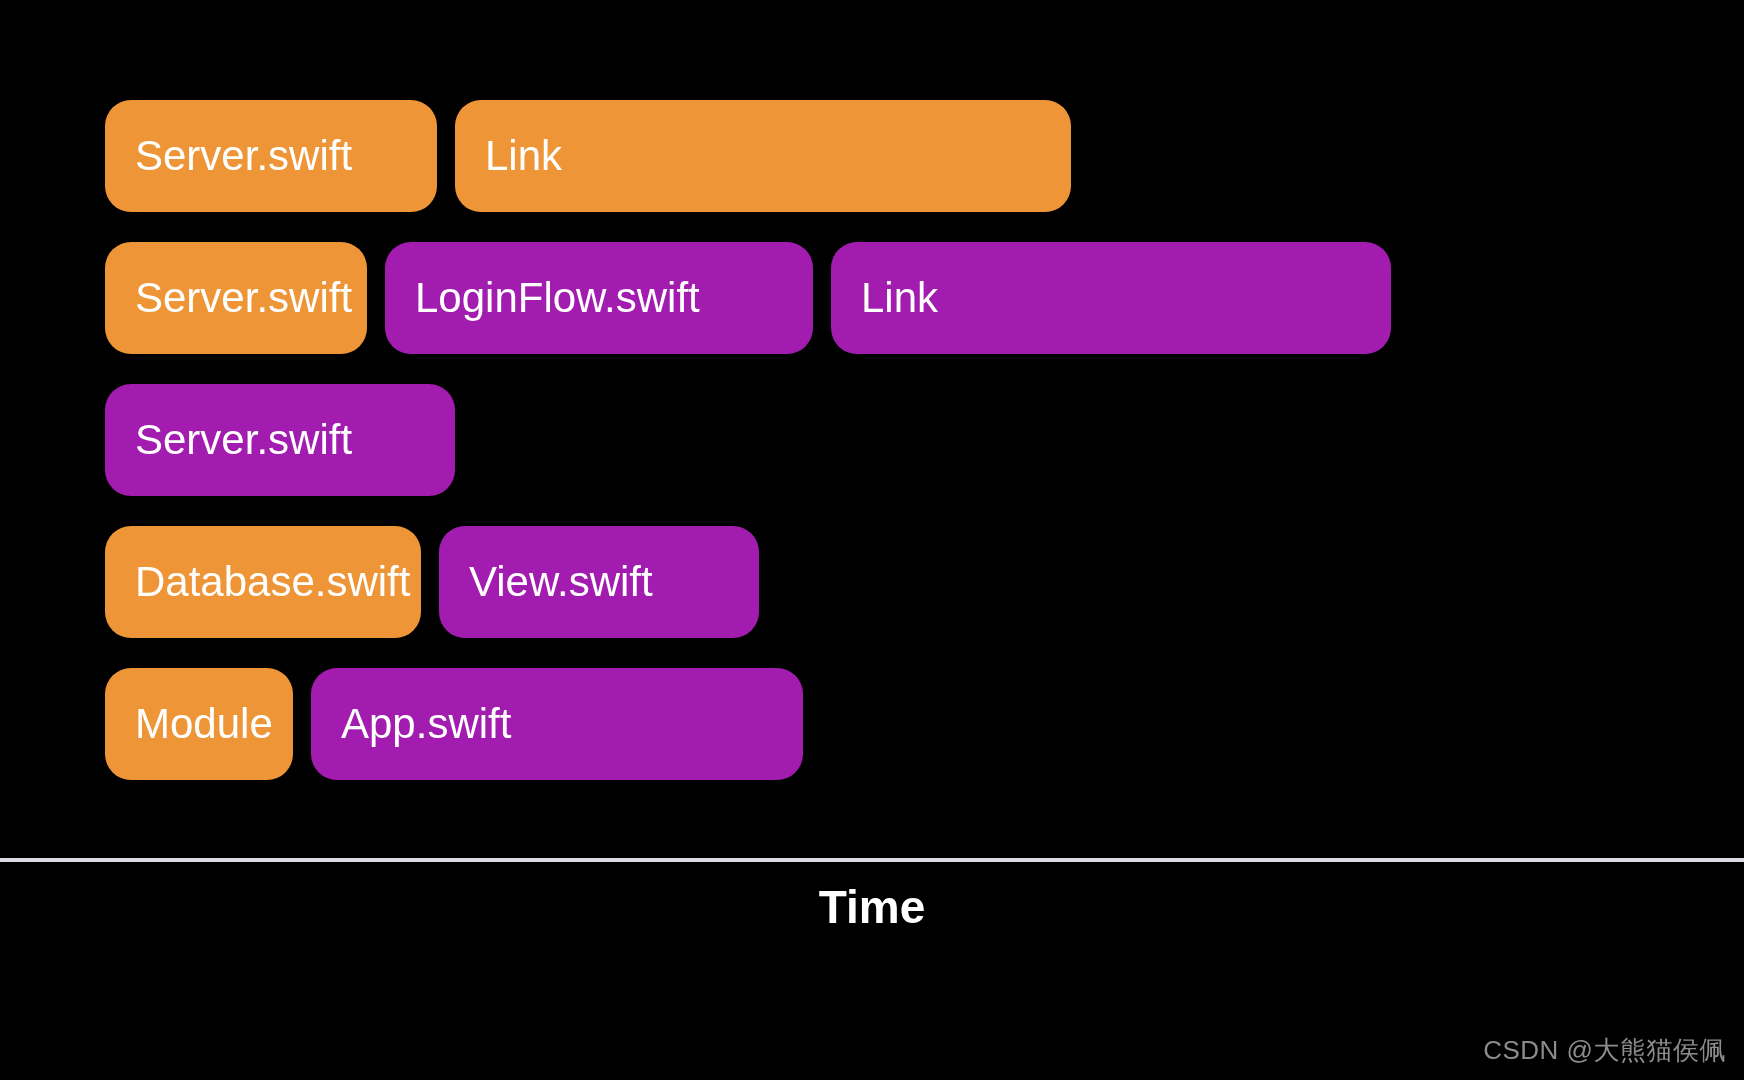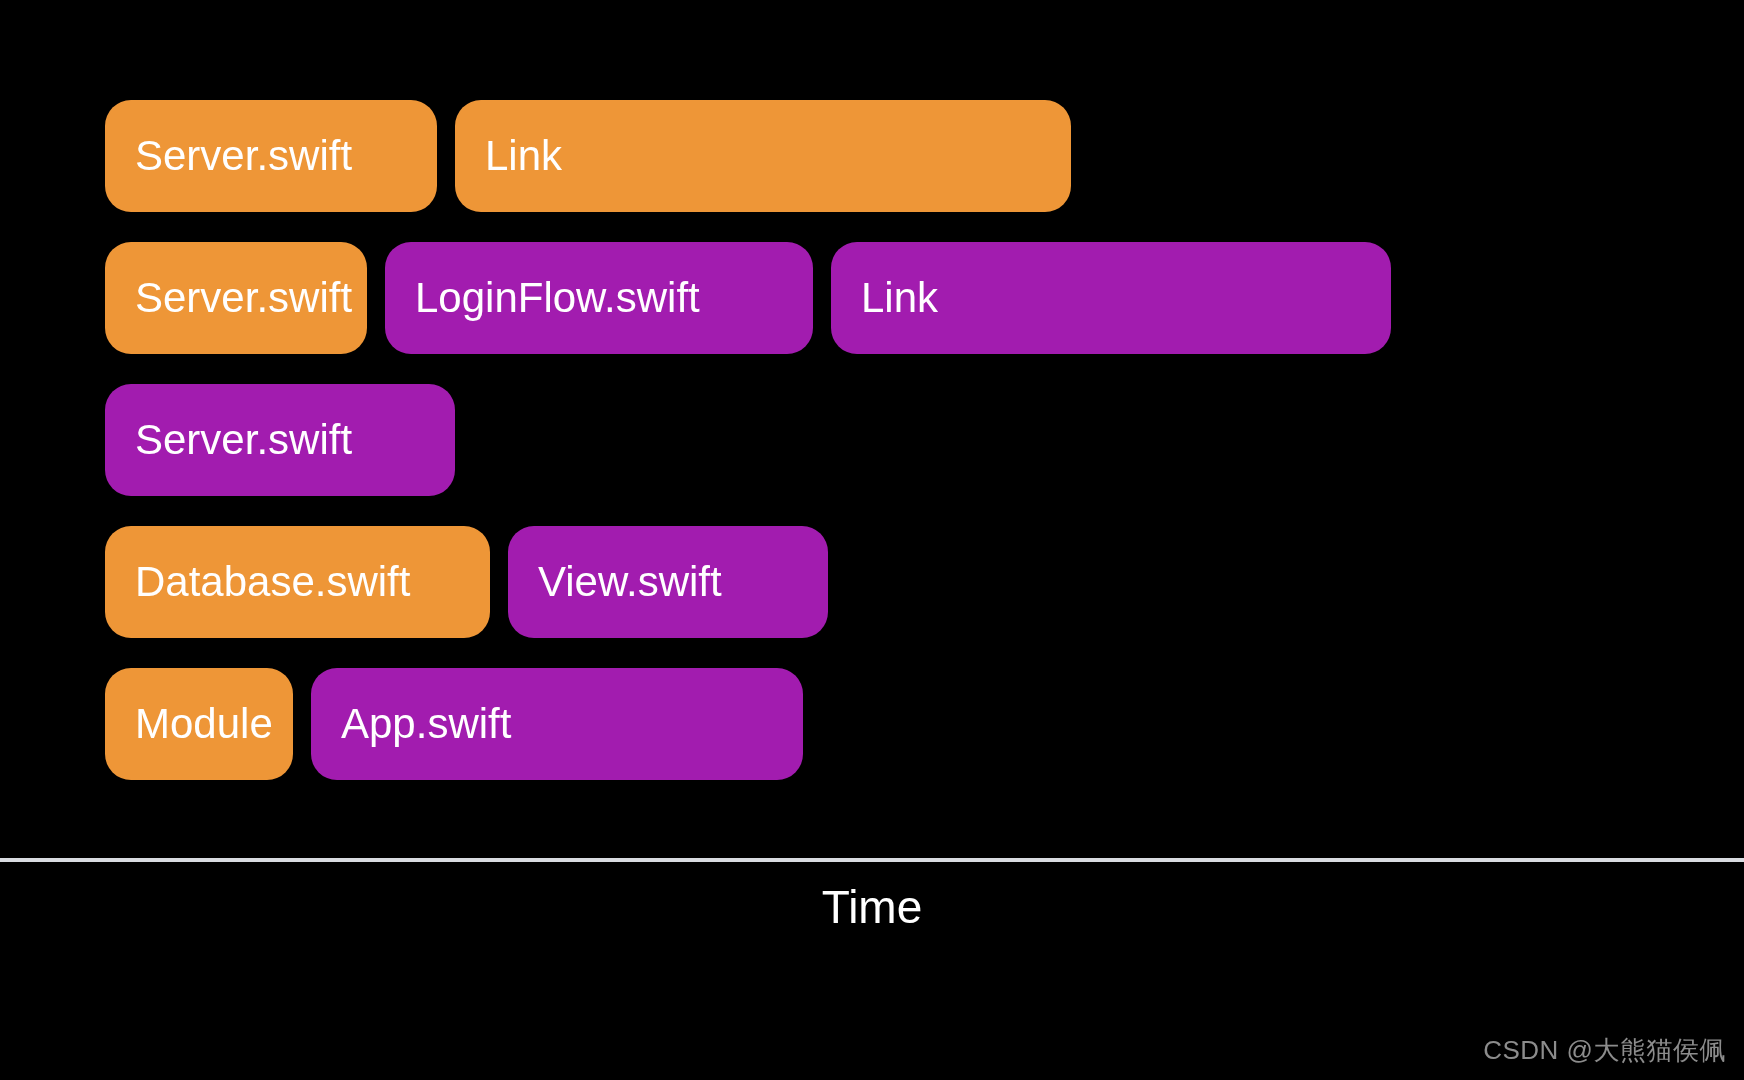--- a/index.html
+++ b/index.html
@@ -42,21 +42,21 @@
     height: 4px;
     background: #d9dbe0;
   }
   .axis-label {
     position: absolute;
     top: 880px;
     width: 100%;
     text-align: center;
     font-size: 46px;
     color: #fff;
-    font-weight: 400;
+    font-weight: 700;
   }
   .watermark {
     position: absolute;
     right: 18px;
     bottom: 12px;
     font-size: 26px;
     color: #8c8c8c;
     letter-spacing: 0.5px;
     margin-top: 45px;
   }
@@ -87,21 +87,21 @@
       </div>
   </div>
 
   <div class="row">
     <div class="block green" style="width:350px">
         <span>Server.swift</span>
       </div>
   </div>
 
   <div class="row">
-    <div class="block orange" style="width:385px">
+    <div class="block orange" style="width:316px">
         <span>Database.swift</span>
       </div>
     <div class="block green" style="width:320px">
         <span>View.swift</span>
       </div>
   </div>
 
   <div class="row">
     <div class="block orange" style="width:188px">
         <span>Module</span>

